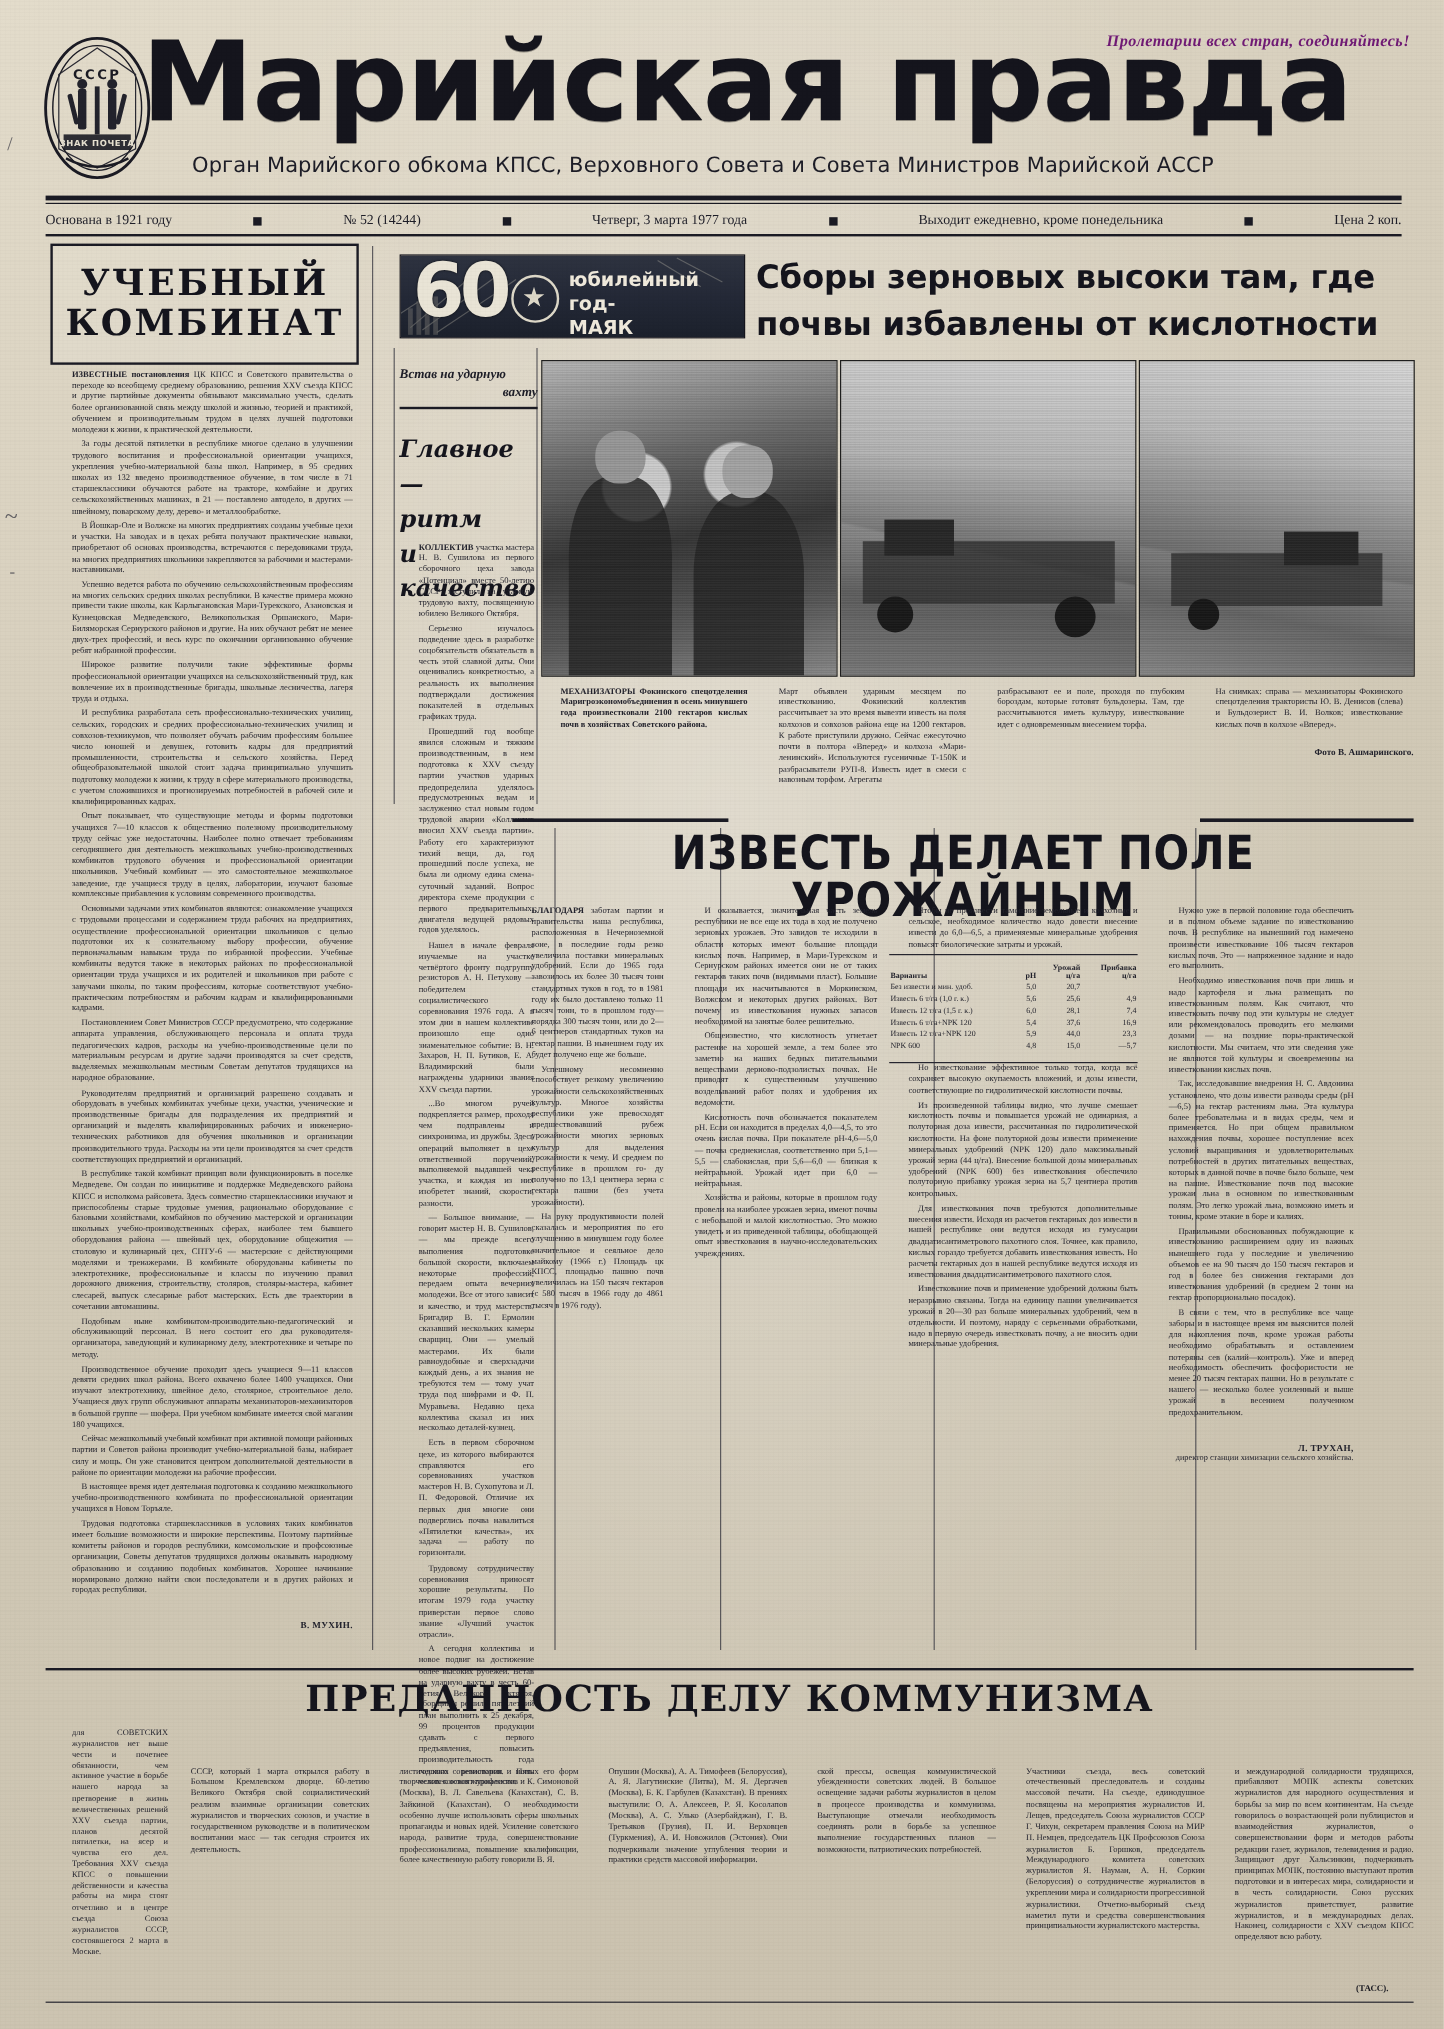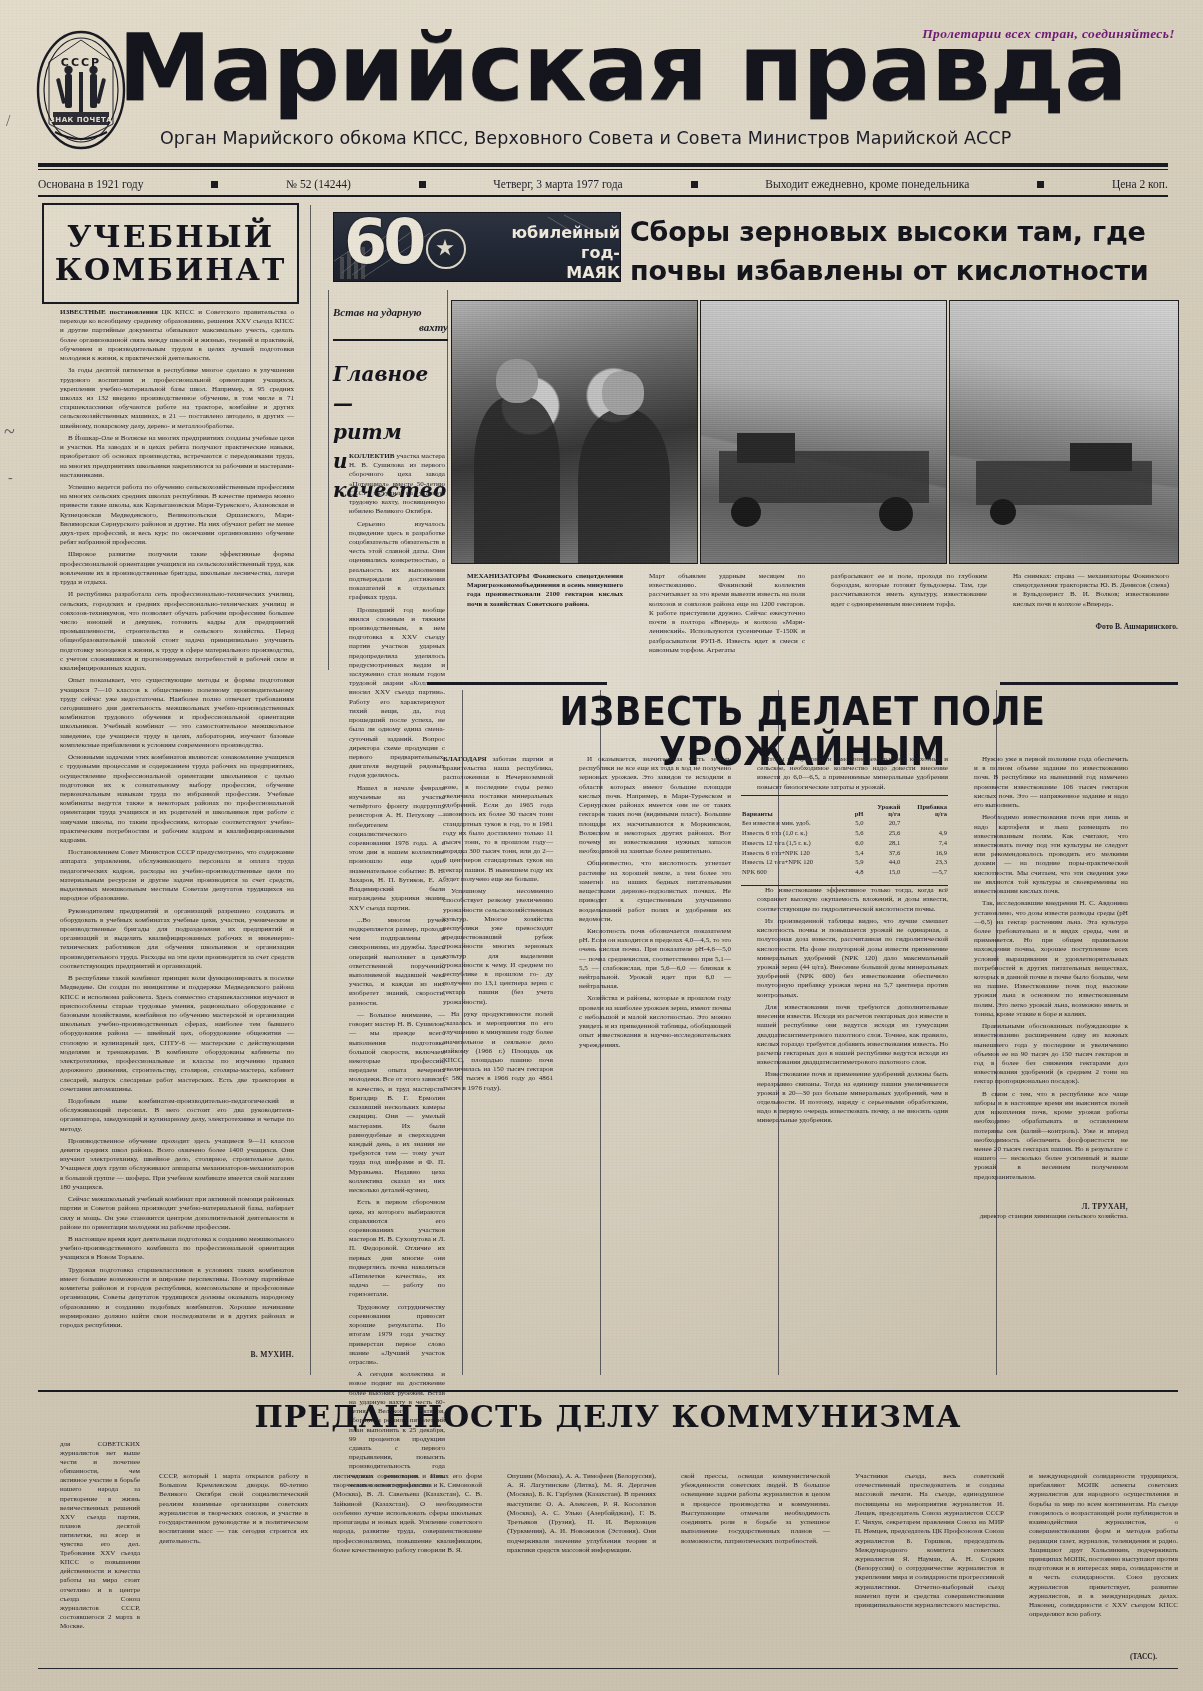--- a/index.html
+++ b/index.html
@@ -117,21 +117,21 @@
     content:"";position:absolute;left:8px;top:8px;width:18px;height:18px;
     background:#ddd8c8;
     clip-path:polygon(50% 0%,61% 35%,98% 35%,68% 57%,79% 91%,50% 70%,21% 91%,32% 57%,2% 35%,39% 35%);
   }
   .jub .jt{
     position:absolute;left:140px;top:10px;
     font-family:"DejaVu Sans","Liberation Sans",sans-serif;
     font-weight:bold;font-size:16px;line-height:1.25;color:#efe9db;
     letter-spacing:0px;
   }
-  .jub .jt span{display:block;text-align:right;}
+  .jub .jt span{display:block;}
   .jub .rays{position:absolute;left:0;top:0;width:100%;height:100%;opacity:.45;}
 
   
   .top-headline{
     position:absolute;left:630px;top:212px;width:545px;
     font-family:"DejaVu Sans","Liberation Sans",sans-serif;
     font-weight:bold;font-size:27px;line-height:1.46;color:#15151d;
     letter-spacing:-.2px;
   }
   .top-headline span{display:block;}

